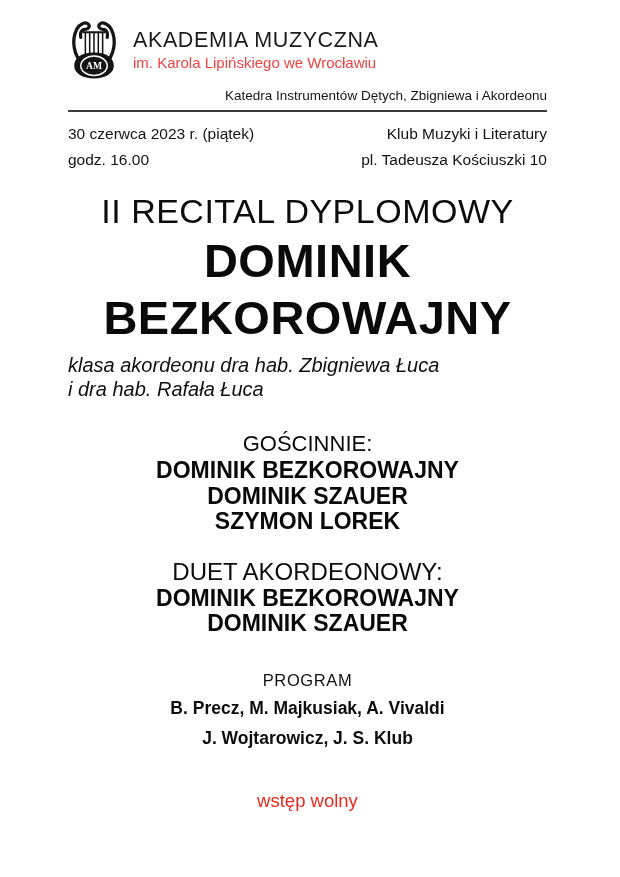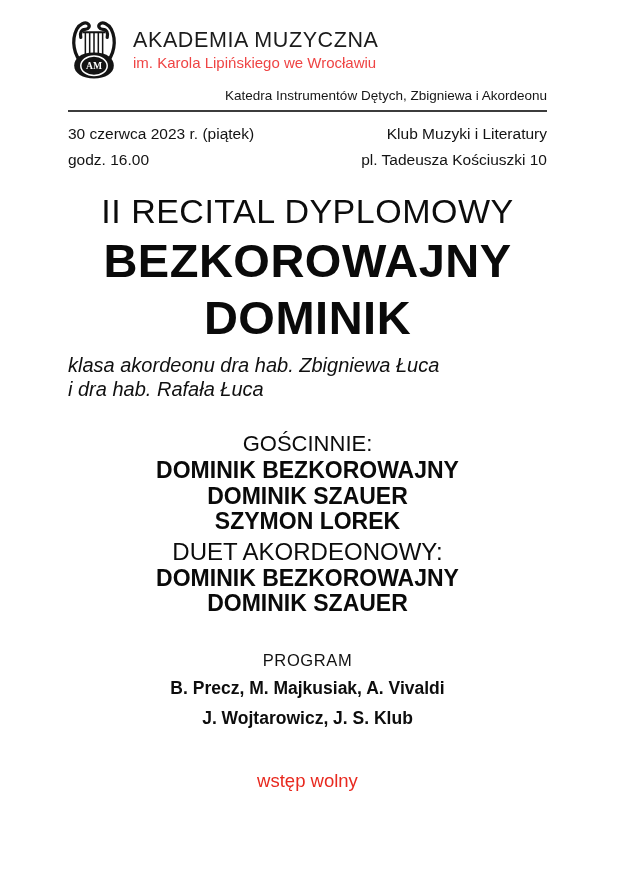--- a/index.html
+++ b/index.html
@@ -91,21 +91,21 @@
     line-height: 26px;
     color: #0c0c0c;
   }
   .group-label {
     font-size: 24px;
     font-weight: 400;
     line-height: 26px;
     color: #0c0c0c;
   }
   .trio-label { margin-top: 14px; }
-  .duet-label { margin-top: 4px; }
+  .duet-label { margin-top: 24px; }
   .member {
     font-size: 23px;
     font-weight: 700;
     line-height: 25.5px;
     color: #0a0a0a;
   }
   .members { margin-top: 1px; }
 
   
   .program { text-align: center; }
@@ -177,22 +177,22 @@
         <div>godz. 16.00</div>
       </div>
       <div class="event-right">
         <div>Klub Muzyki i Literatury</div>
         <div>pl. Tadeusza Kościuszki 10</div>
       </div>
     </div>
 
     <div class="title-block">
       <div class="recital-title">II RECITAL DYPLOMOWY</div>
+      <div class="performer">DOMINIK</div>
       <div class="performer">BEZKOROWAJNY</div>
-      <div class="performer">DOMINIK</div>
     </div>
 
     <div class="class-info">
       <div>klasa akordeonu dra hab. Zbigniewa Łuca</div>
       <div>i dra hab. Rafała Łuca</div>
     </div>
 
     <div class="guests">
       <div class="guests-heading">GOŚCINNIE:</div>
 

